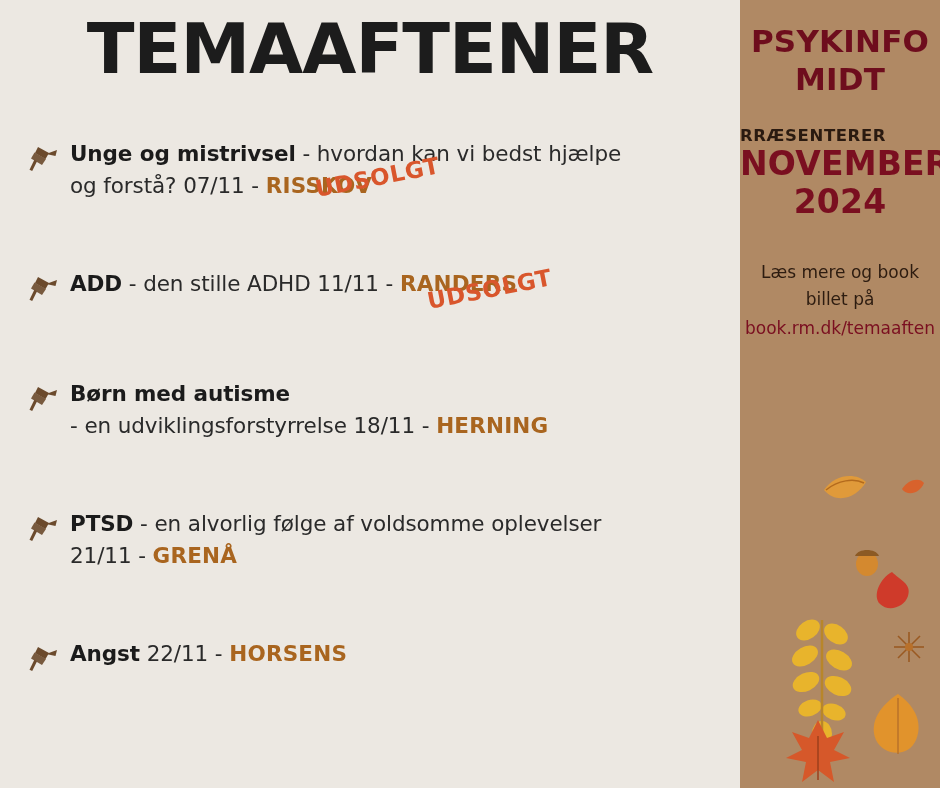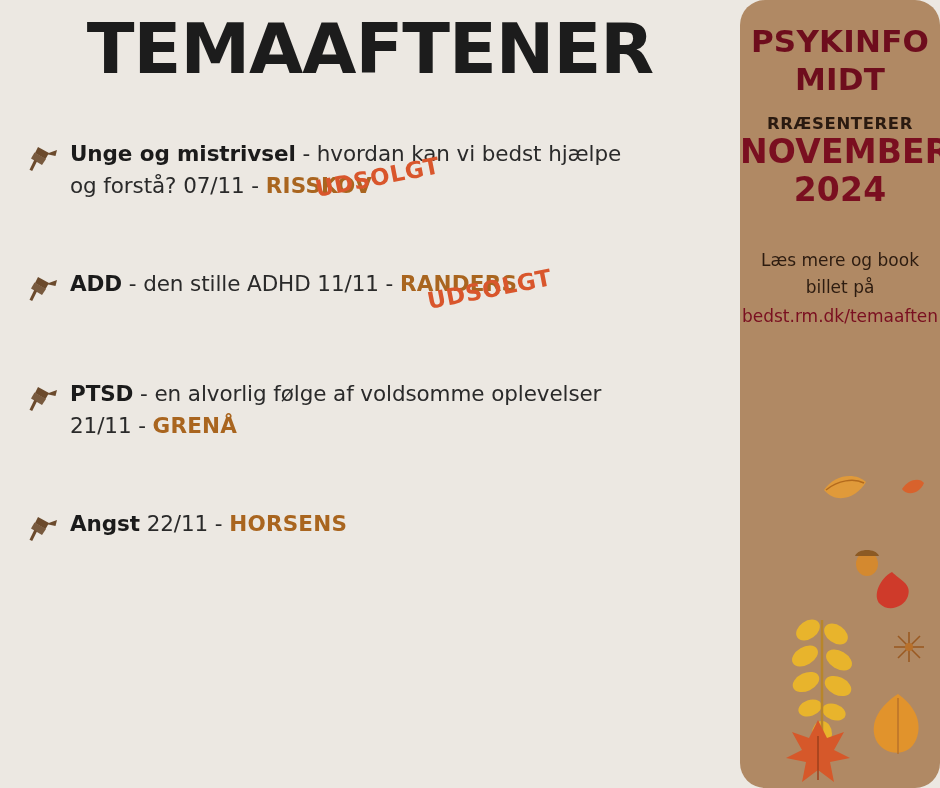--- a/index.html
+++ b/index.html
@@ -91,35 +91,34 @@
   .sold-out-1 { left: 318px; top: 38px; }
   .sold-out-2 { left: 430px; top: 20px; }
 
   
   .right {
     position: relative;
     width: 200px;
     height: 788px;
     background: #b08964;
     overflow: hidden;
-    border-radius: 25px;
   }
   .brand {
     margin-top: 22px;
     text-align: center;
     font-family: "DejaVu Sans", sans-serif;
     font-weight: 700;
     font-size: 31px;
     line-height: 38px;
     color: #6e0d1d;
     letter-spacing: 0.2px;
   }
   .presents {
-    margin-top: 16px;
-    text-align: center;
+    margin-top: 28px;
+    text-align: left;
     font-family: "DejaVu Sans", sans-serif;
     font-weight: 700;
     font-size: 16.5px;
     color: #2a1a10;
     letter-spacing: 0.6px;
   }
   .month {
     text-align: center;
     font-family: "DejaVu Sans", sans-serif;
     font-weight: 700;
@@ -189,20 +188,38 @@
               <rect x="6" y="16" width="3" height="11" transform="rotate(26 7.5 21)"></rect>
             </g>
           </svg>
         </span>
         <div class="event-line">
           <span class="bold">ADD</span><span> - den stille ADHD 11/11 - </span><span class="place">RANDERS</span>
         </div>
         <div class="sold-out sold-out-2">UDSOLGT</div>
       </div>
 
+      <div class="event">
+        <span class="pin-icon">
+          <svg viewBox="0 0 34 30" width="34" height="30">
+            <g fill="#6b4a2c">
+              <path d="M12 3 L23 9 L19.5 15 L9 9 Z"></path>
+              <path d="M8.5 8.5 L20 15 L16 21 L5 14.5 Z" opacity="0.9"></path>
+              <path d="M20 10 L31 6 L29.5 12 Z"></path>
+              <rect x="6" y="16" width="3" height="11" transform="rotate(26 7.5 21)"></rect>
+            </g>
+          </svg>
+        </span>
+        <div class="event-line">
+          <span class="bold">Børn med autisme</span>
+        </div>
+        <div class="event-line">
+          <span> - en udviklingsforstyrrelse 18/11 - </span><span class="place">HERNING</span>
+        </div>
+      </div>
 
       <div class="event">
         <span class="pin-icon">
           <svg viewBox="0 0 34 30" width="34" height="30">
             <g fill="#6b4a2c">
               <path d="M12 3 L23 9 L19.5 15 L9 9 Z"></path>
               <path d="M8.5 8.5 L20 15 L16 21 L5 14.5 Z" opacity="0.9"></path>
               <path d="M20 10 L31 6 L29.5 12 Z"></path>
               <rect x="6" y="16" width="3" height="11" transform="rotate(26 7.5 21)"></rect>
             </g>
@@ -245,21 +262,21 @@
     <div class="presents">RRÆSENTERER</div>
 
     <div class="month">
       <div>NOVEMBER</div>
       <div>2024</div>
     </div>
 
     <div class="booking">
       <div>Læs mere og book</div>
       <div>billet på</div>
-      <a class="booking-link" href="#">bedst.rm.dk/temaaften</a>
+      <a class="booking-link" href="#">book.rm.dk/temaaften</a>
     </div>
 
     <span class="leaf" style="left:80px; top:470px;">
       <svg width="50" height="40" viewBox="0 0 50 40">
         <path d="M4 20 C14 4, 36 2, 46 12 C38 26, 18 36, 4 20 Z" fill="#e09a3a"></path>
         <path d="M6 20 C18 10, 34 8, 44 13" stroke="#b36a1d" stroke-width="1.5" fill="none"></path>
       </svg>
     </span>
     <span class="leaf" style="left:160px; top:475px;">
       <svg width="26" height="26" viewBox="0 0 26 26">

